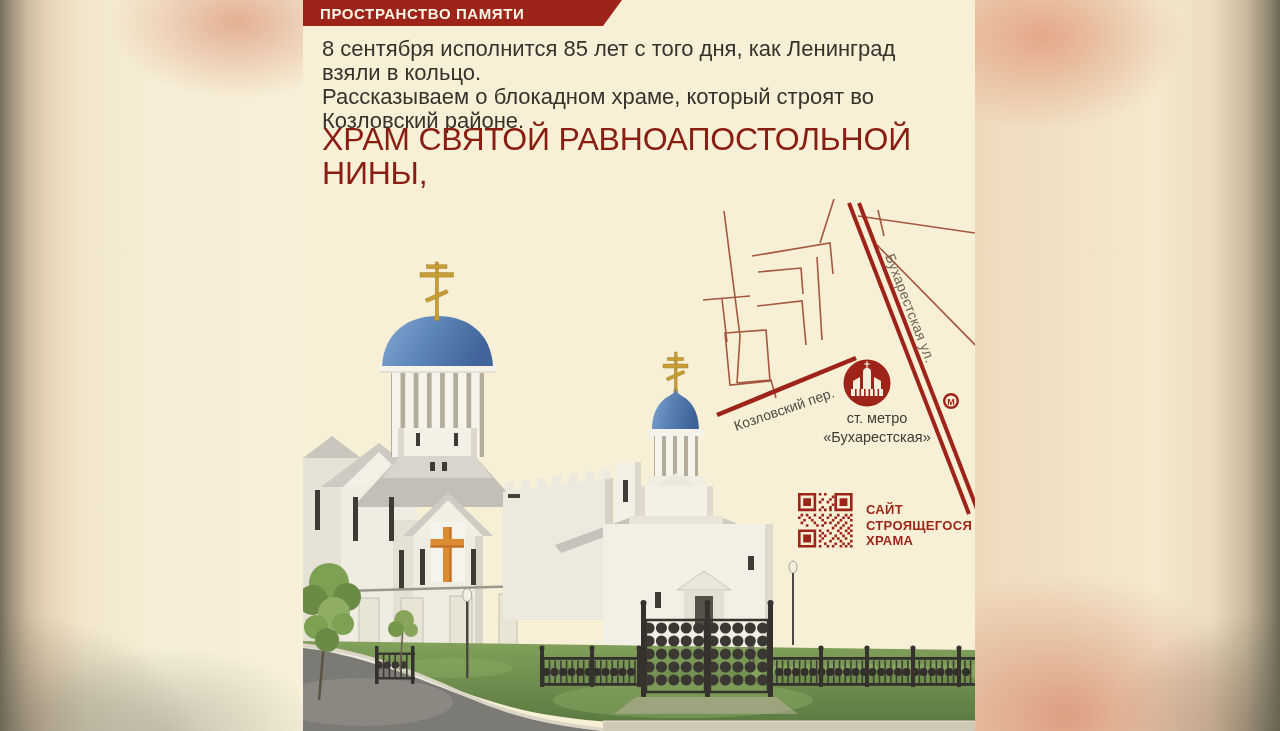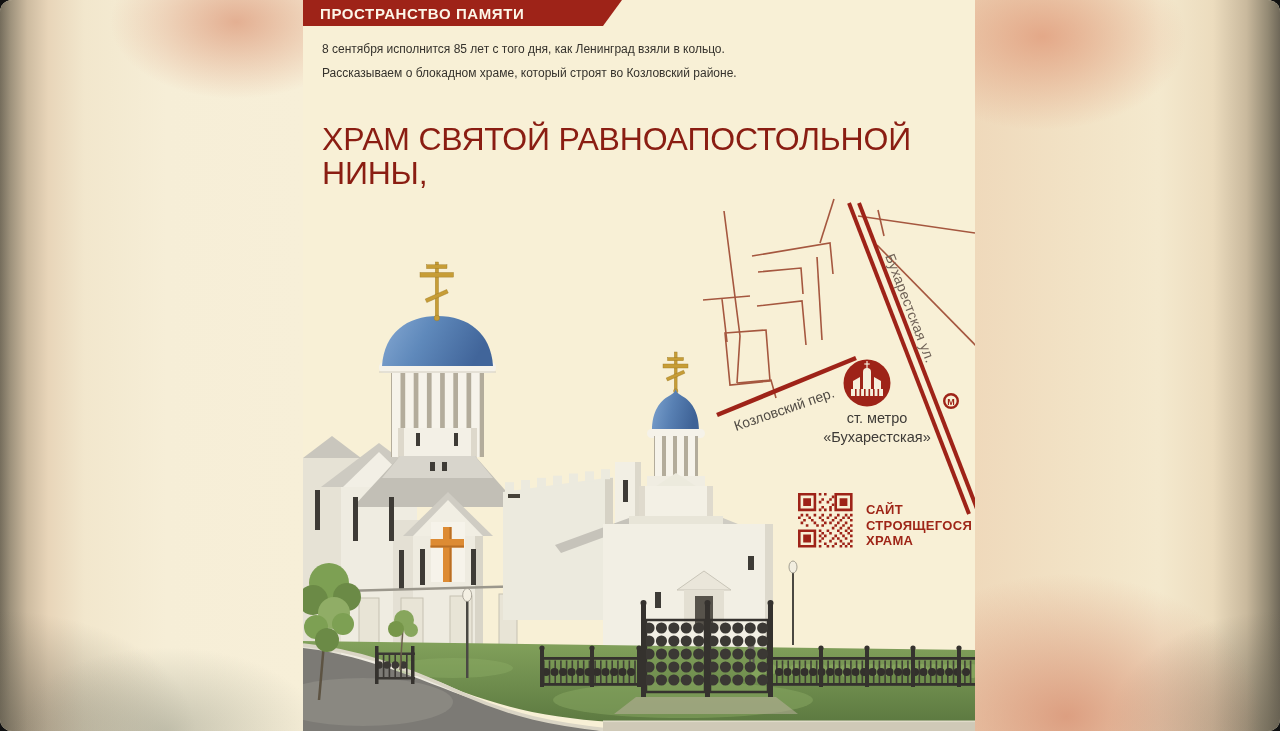--- a/index.html
+++ b/index.html
@@ -1,35 +1,35 @@
 <!DOCTYPE html>
 <html><head>
 <meta charset="utf-8">
 <style>
   html,body{margin:0;padding:0;background:#111;}
   .stage{position:relative;width:1280px;height:731px;overflow:hidden;
-         font-family:"Liberation Sans",sans-serif;background:#f8f0d6;border-radius:12px;}
+         font-family:"Liberation Sans",sans-serif;background:#f8f0d6;}
   .blur-margin{position:absolute;top:0;height:731px;}
   .blur-left{left:0;width:303px;background:
      radial-gradient(180px 110px at 78% 3%, rgba(224,164,134,.85), rgba(224,164,134,0) 70%),
      radial-gradient(220px 120px at 55% 100%, rgba(150,152,135,.5), rgba(150,152,135,0) 70%),
      radial-gradient(260px 160px at 0% 100%, rgba(103,97,82,.55), rgba(103,97,82,0) 75%),
      linear-gradient(90deg,#756d5c 0%,#9e927c 3.5%,#cdbba0 9%,#e8d5b9 16%,#f2e7cd 28%,#f6eed7 55%,#f7efd8 100%);}
   .blur-right{left:975px;width:305px;background:
      radial-gradient(200px 130px at 22% 5%, rgba(226,162,130,.9), rgba(226,162,130,0) 72%),
      radial-gradient(260px 190px at 30% 98%, rgba(213,136,106,.75), rgba(213,136,106,0) 75%),
      radial-gradient(230px 160px at 100% 100%, rgba(100,94,79,.6), rgba(100,94,79,0) 75%),
      linear-gradient(270deg,#6e6758 0%,#948a74 4%,#c9b99d 11%,#ecdcbe 22%,#f4e9ce 40%,#f2e3c6 65%,#efd9bb 100%);}
   .panel{position:absolute;left:303px;top:0;width:672px;height:731px;background:#f8f0d6;overflow:hidden;}
   .banner{position:absolute;left:0;top:0;width:319px;height:26px;background:#9e2318;
           clip-path:polygon(0 0,100% 0,calc(100% - 19px) 100%,0 100%);
           display:flex;align-items:center;padding-left:17px;box-sizing:border-box;}
   .banner span{color:#fdf6e8;font-size:15px;font-weight:bold;letter-spacing:.6px;}
   .intro{position:absolute;left:19px;top:37px;width:630px;color:#35322c;
-         font-size:12px;line-height:24px;}
+         font-size:22px;line-height:24px;}
   .title{position:absolute;left:19px;top:122px;width:645px;color:#8a1d12;
          font-weight:normal;font-size:32px;line-height:34px;letter-spacing:-.2px;}
   svg.scene{position:absolute;left:0;top:0;}
   .maplbl{font-family:"Liberation Sans",sans-serif;}
 </style>
 </head>
 <body>
 
 <div class="stage">
   <div class="blur-margin blur-left"></div>

